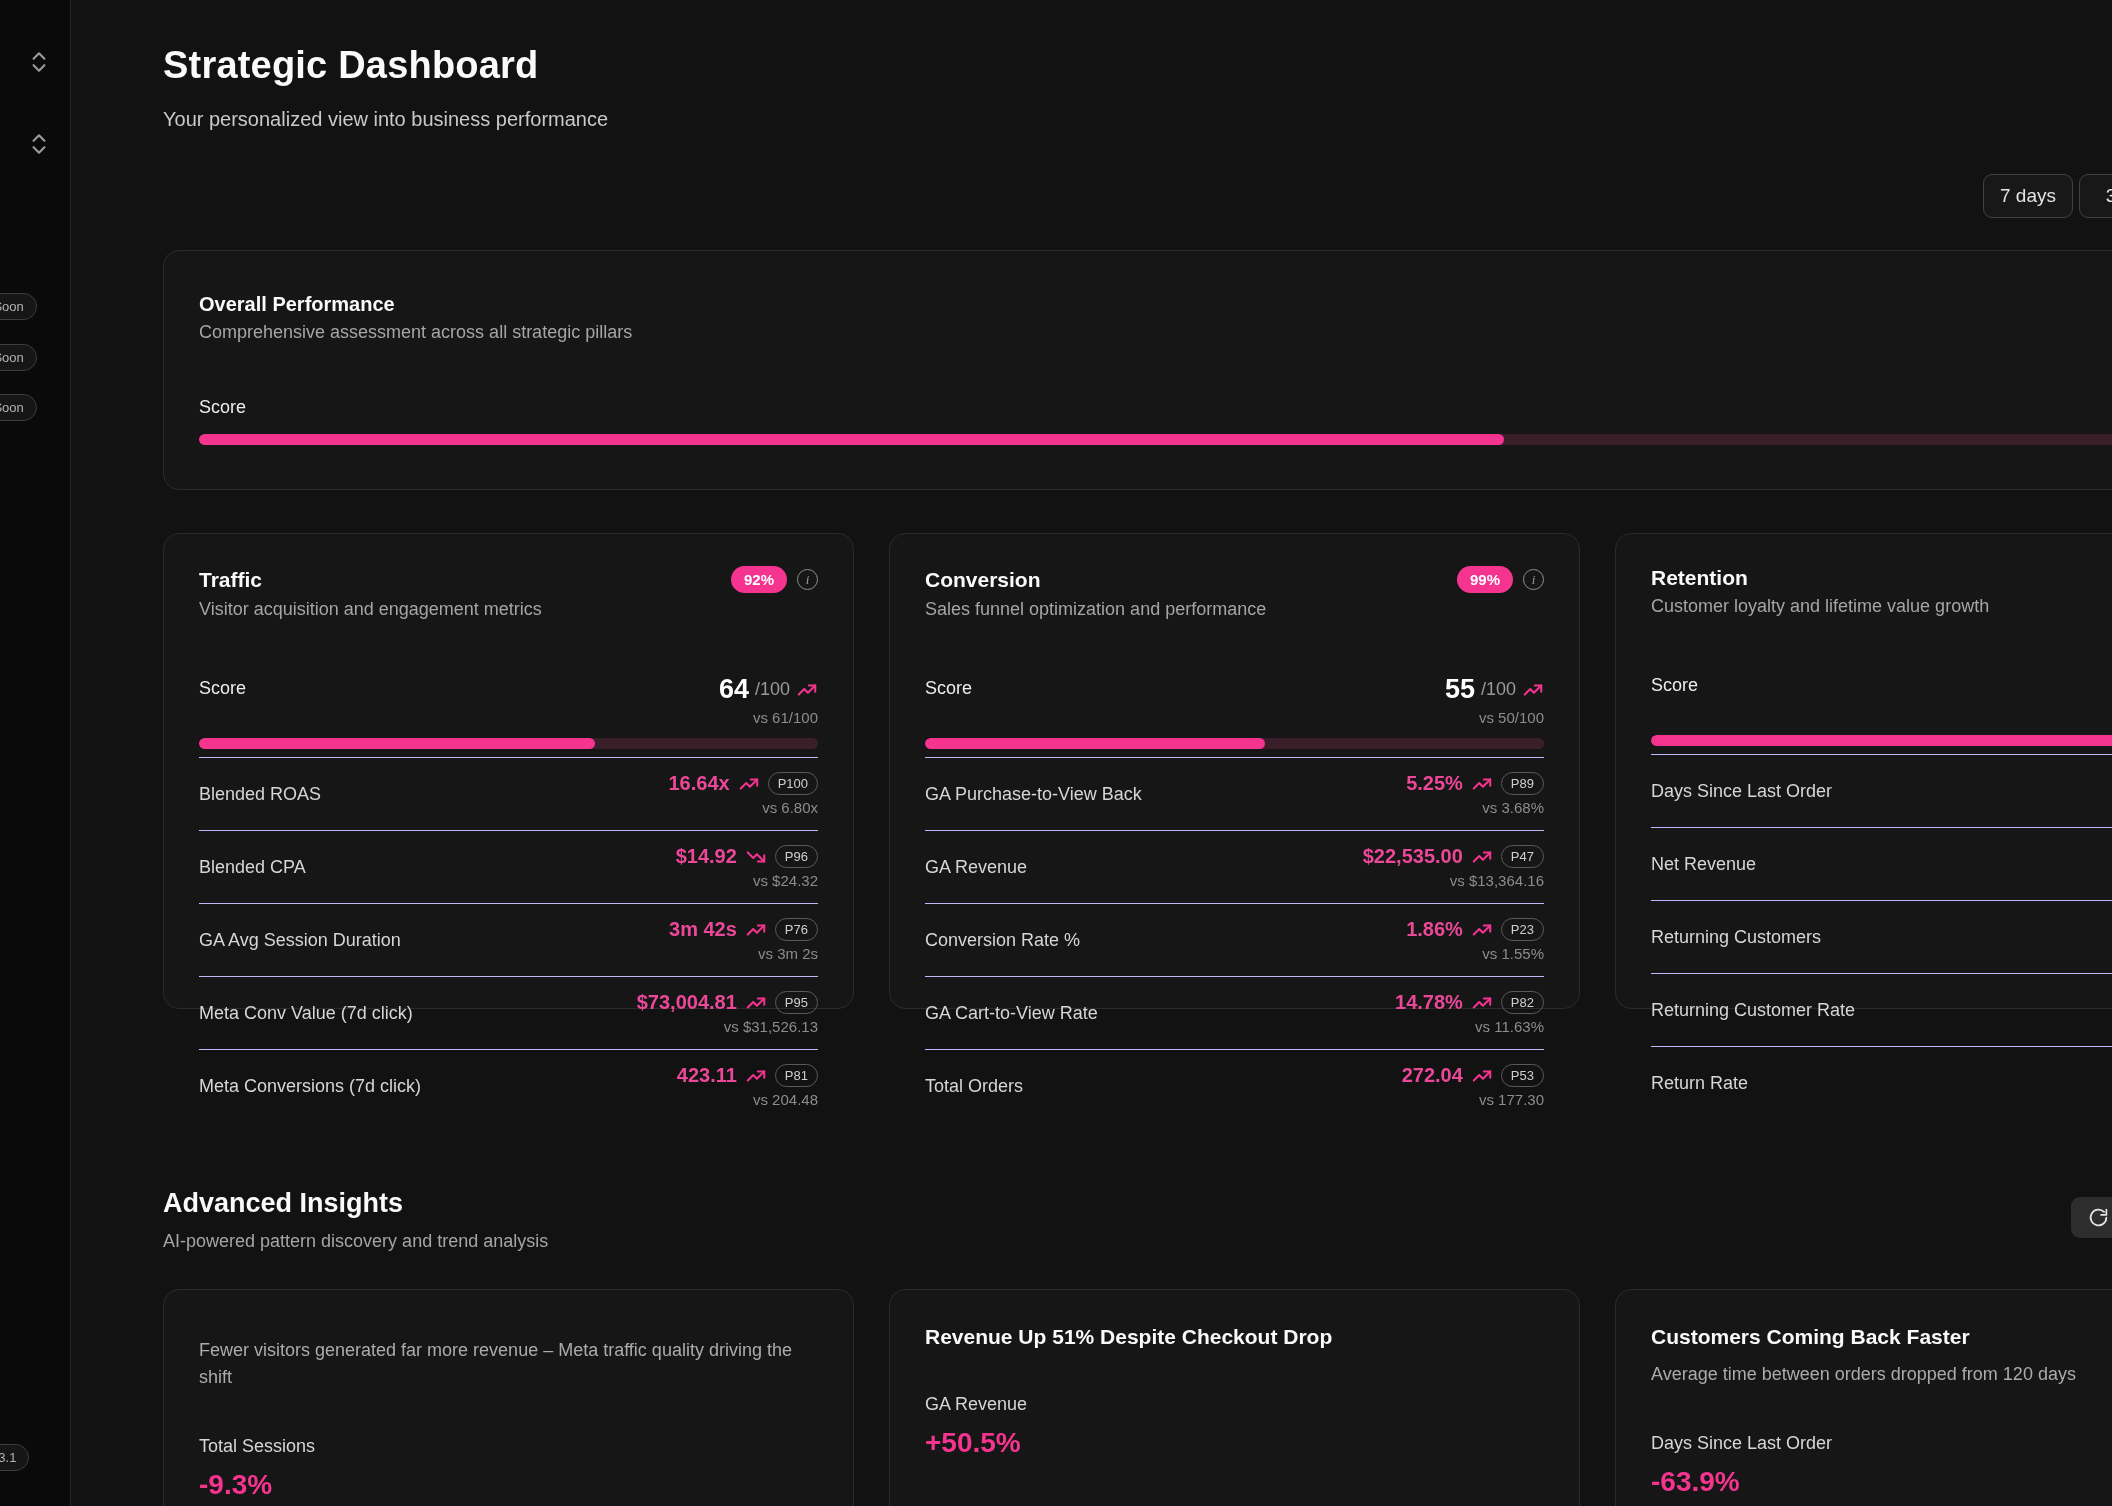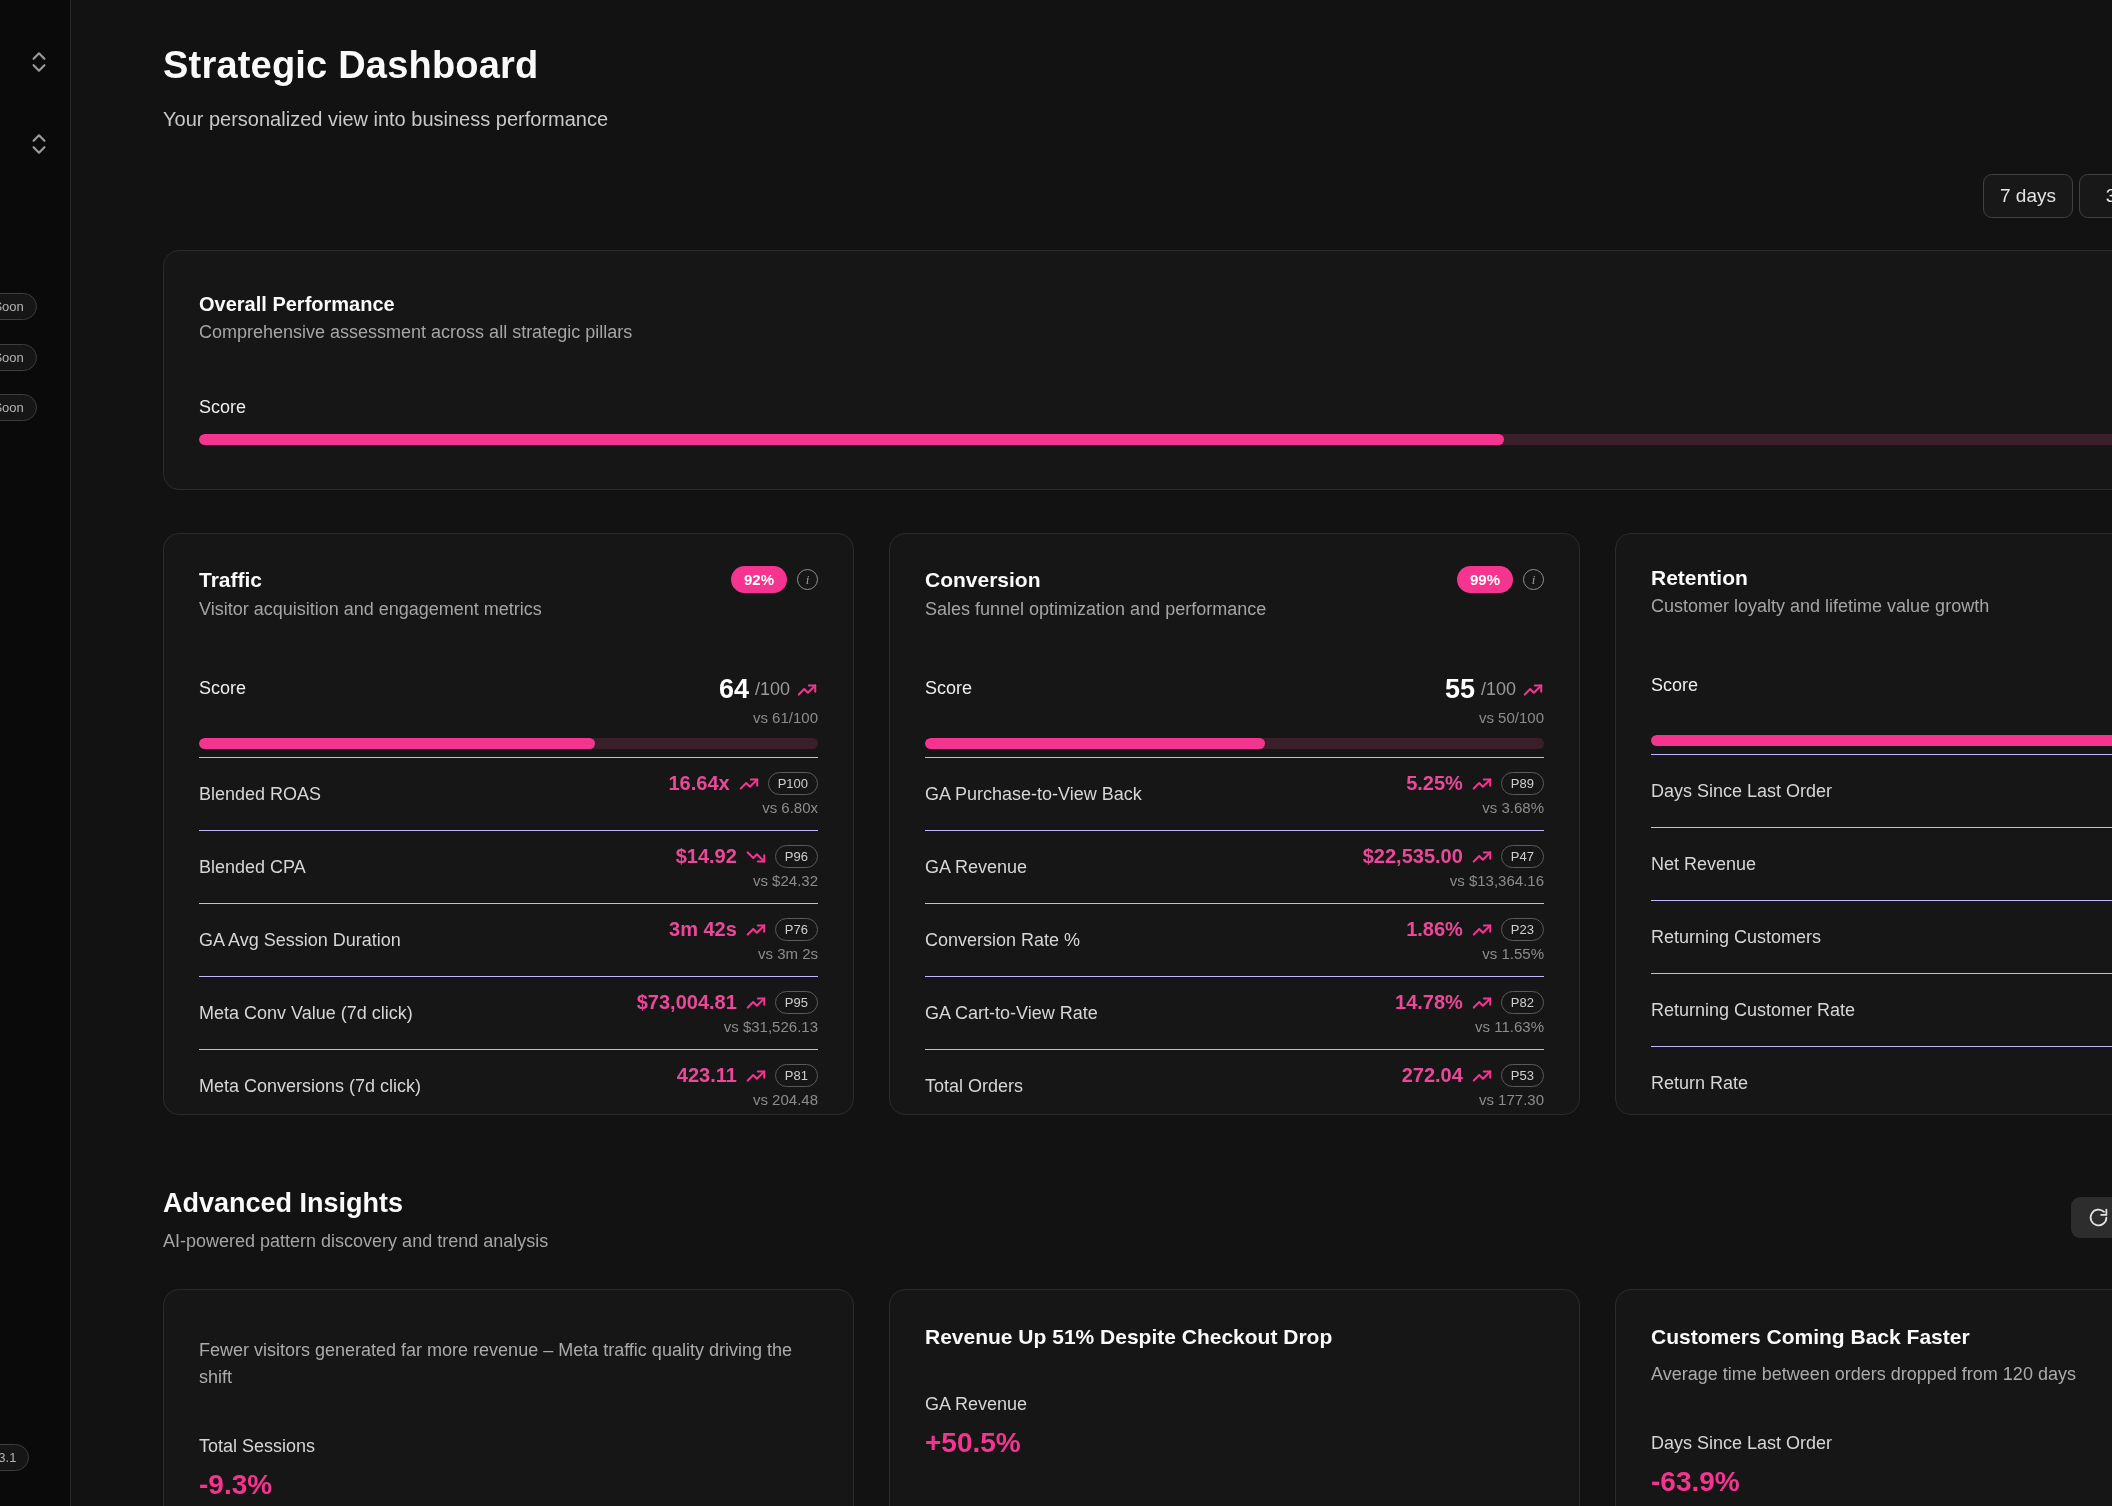--- a/index.html
+++ b/index.html
@@ -38,21 +38,21 @@
   .card-sub   { font-size:18px; color:#a5a5a5; margin-top:6px; }
   .bar { height:11px; border-radius:6px; background:#3a1f2b; overflow:hidden; }
   .bar-fill { height:100%; border-radius:6px; background:#f5348f; }
   
   .overall { position:absolute; left:163px; top:250px; width:2140px; height:240px; padding:42px 35px 0 35px; }
   .overall .score-label { font-size:18px; color:#ededed; margin-top:54px; }
   .overall .bar { margin-top:16px; }
   .overall .bar-fill { width:1305px; }
   
   .pillar-row { position:absolute; left:163px; top:533px; display:flex; gap:35px; }
-  .pillar { flex:0 0 691px; width:691px; height:582px; padding:32px 35px; }
+  .pillar { flex:0 0 691px; width:691px; height:476px; padding:32px 35px; }
   .p-head { display:flex; align-items:center; }
   .p-head .spacer { flex:1; }
   .score-badge {
     background:#f5348f; color:#fff; font-size:15px; font-weight:700;
     border-radius:999px; padding:5px 13px; margin-right:10px;
   }
   .info {
     display:inline-flex; align-items:center; justify-content:center;
     width:21px; height:21px; border:1.5px solid #8f8f8f; border-radius:50%;
     color:#9d9d9d; font-size:13px; font-style:italic; font-family:"Liberation Serif", serif;

